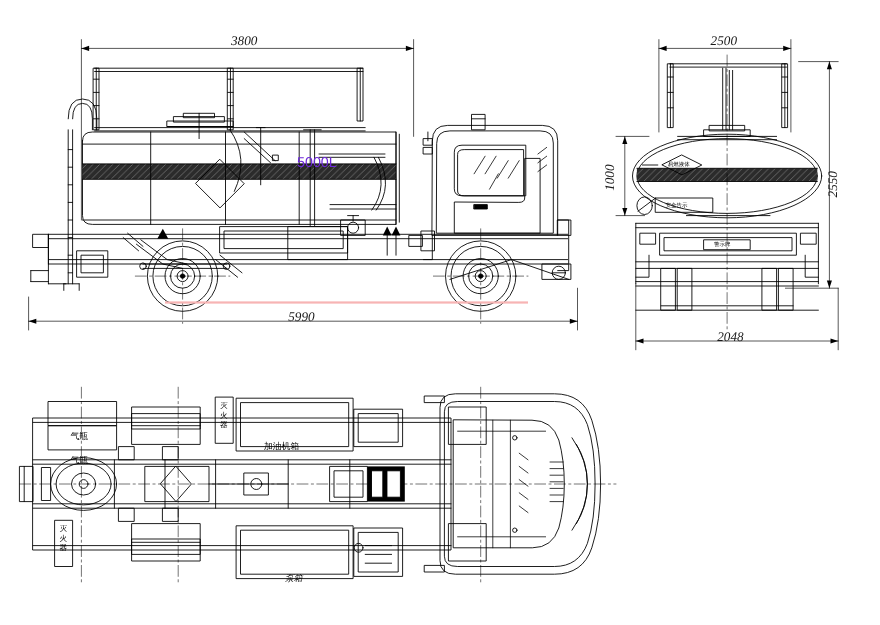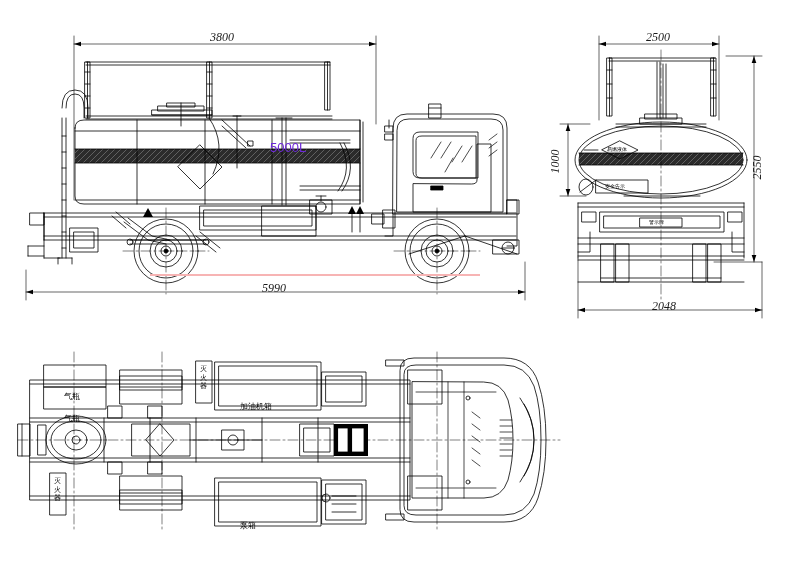--- a/index.html
+++ b/index.html
@@ -527,15 +527,15 @@
 
 <div class="tiny" style="left:607px;top:146px;">易燃液体</div>
 <div class="tiny" style="left:605px;top:183px;">安全告示</div>
 <div class="tiny" style="left:649px;top:219px;">警示牌</div>
 
 <div class="cn" style="left:64px;top:371px;">气瓶</div>
 <div class="cn" style="left:64px;top:393px;">气瓶</div>
 <div class="cnv" style="left:200px;top:365px;">灭火器</div>
 <div class="cnv" style="left:54px;top:477px;">灭火器</div>
 <div class="cn" style="left:240px;top:381px;font-family:Liberation Mono, monospace;">加油机箱</div>
-<div class="cn" style="left:240px;top:500px;">泵箱</div>
+<div class="cn" style="left:259px;top:500px;font-style:italic;">泵箱</div>
 
 </div>
 
 </body></html>

